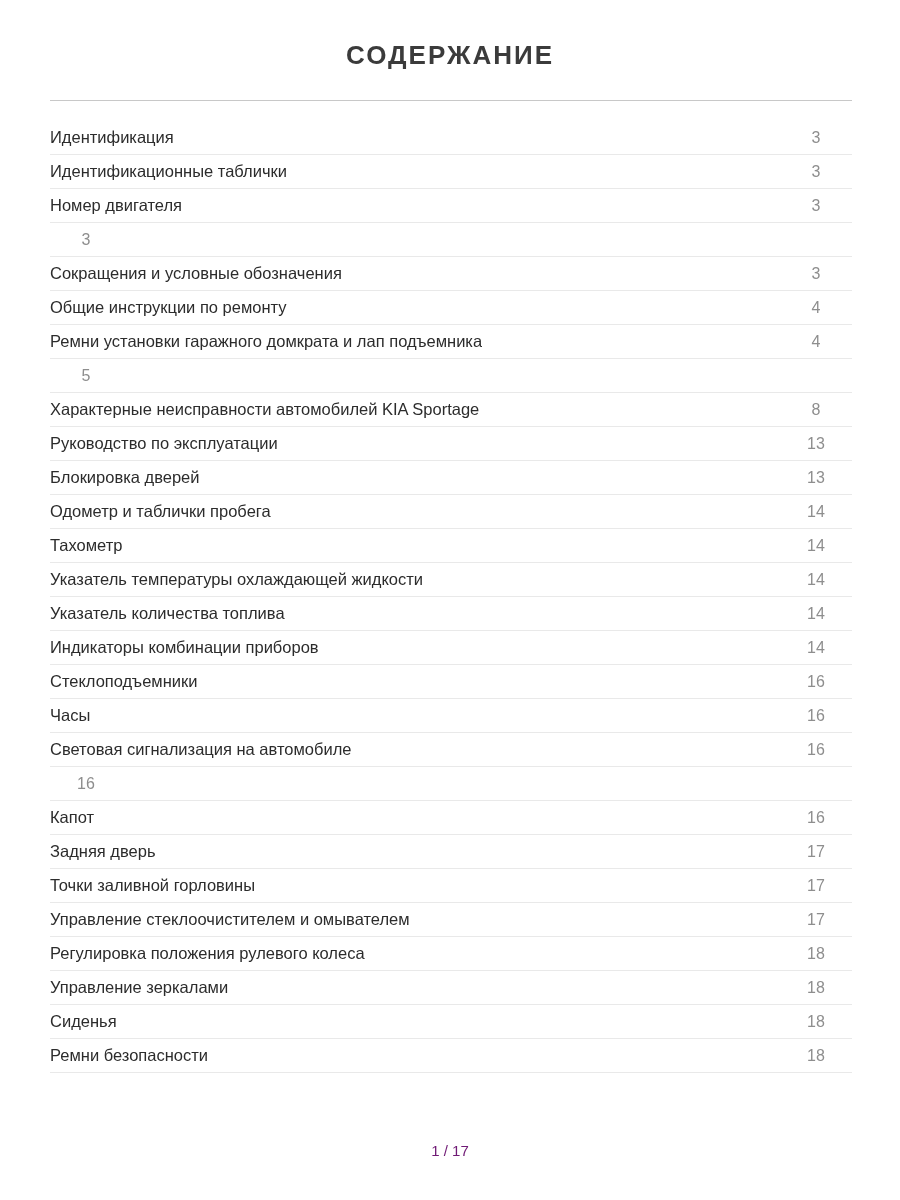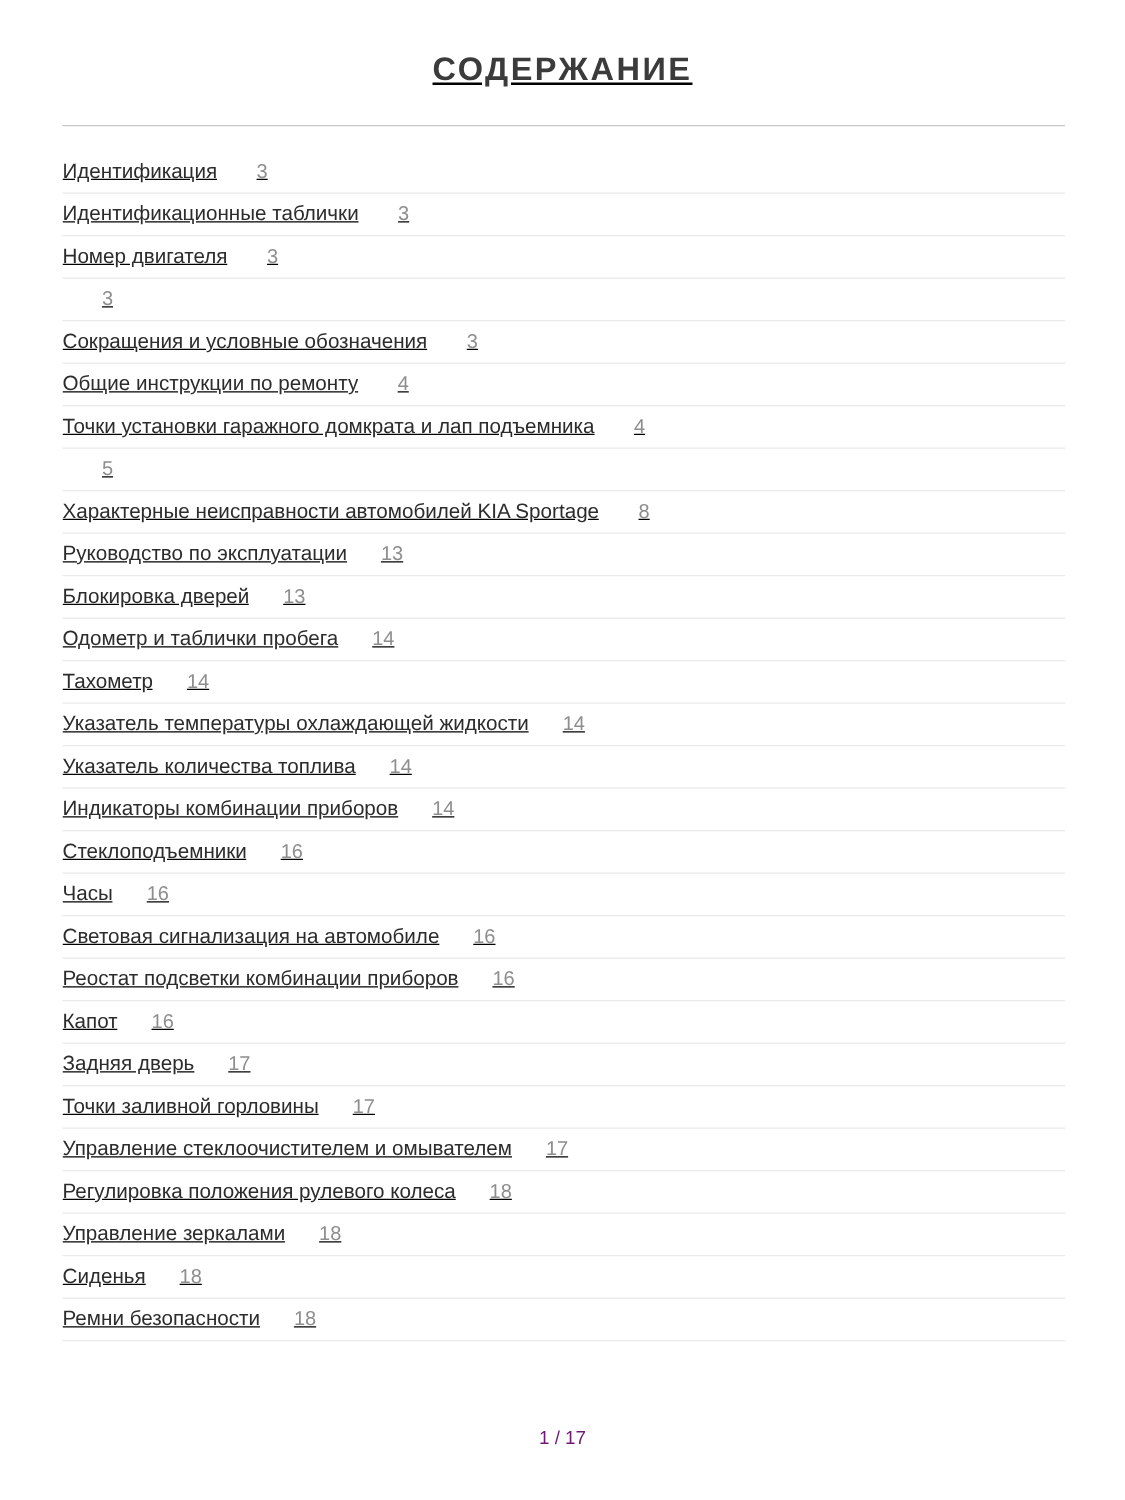--- a/index.html
+++ b/index.html
@@ -12,21 +12,20 @@
     height: 1200px;
     font-family: "Liberation Sans", sans-serif;
     position: relative;
     overflow: hidden;
   }
   .page {
     position: relative;
     width: 900px;
     height: 937px;
     background: #ffffff;
-    text-decoration: underline;
   }
   .title {
     margin: 0;
     padding-top: 42px;
     text-align: center;
     font-size: 26px;
     line-height: 26px;
     font-weight: 700;
     letter-spacing: 2px;
     color: #3b3b3b;
@@ -36,20 +35,21 @@
     border-top: 1px solid #c8c8c8;
     height: 0;
   }
   .toc {
     list-style: none;
     margin: 0;
     padding: 20px 48px 0 50px;
   }
   .toc-row {
     display: flex;
+    justify-content: space-between;
     align-items: center;
     height: 33px;
     border-bottom: 1px solid #e9e9e9;
     cursor: pointer;
   }
   .toc-title {
     font-size: 16.5px;
     color: #2c2c2c;
     white-space: nowrap;
     overflow: hidden;
@@ -101,21 +101,21 @@
     <span class="toc-title">Сокращения и условные обозначения</span>
     <span class="toc-page">3</span>
   </li>
 
   <li class="toc-row">
     <span class="toc-title">Общие инструкции по ремонту</span>
     <span class="toc-page">4</span>
   </li>
 
   <li class="toc-row">
-    <span class="toc-title">Точки установки гаражного домкрата и лап подъемника</span>
+    <span class="toc-title">Ремни установки гаражного домкрата и лап подъемника</span>
     <span class="toc-page">4</span>
   </li>
 
   <li class="toc-row">
     <span class="toc-page">5</span>
   </li>
 
   <li class="toc-row">
     <span class="toc-title">Характерные неисправности автомобилей KIA Sportage</span>
     <span class="toc-page">8</span>
@@ -165,21 +165,20 @@
     <span class="toc-title">Часы</span>
     <span class="toc-page">16</span>
   </li>
 
   <li class="toc-row">
     <span class="toc-title">Световая сигнализация на автомобиле</span>
     <span class="toc-page">16</span>
   </li>
 
   <li class="toc-row">
-    <span class="toc-title">Реостат подсветки комбинации приборов</span>
     <span class="toc-page">16</span>
   </li>
 
   <li class="toc-row">
     <span class="toc-title">Капот</span>
     <span class="toc-page">16</span>
   </li>
 
   <li class="toc-row">
     <span class="toc-title">Задняя дверь</span>

